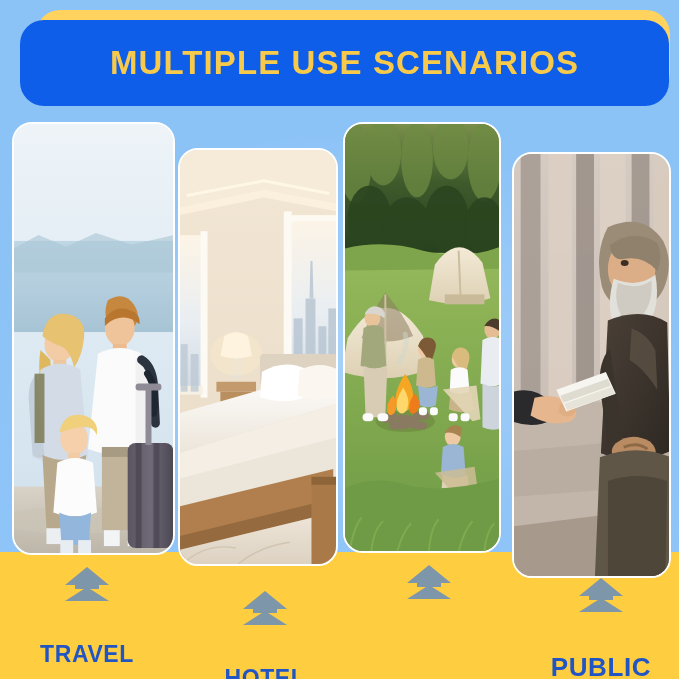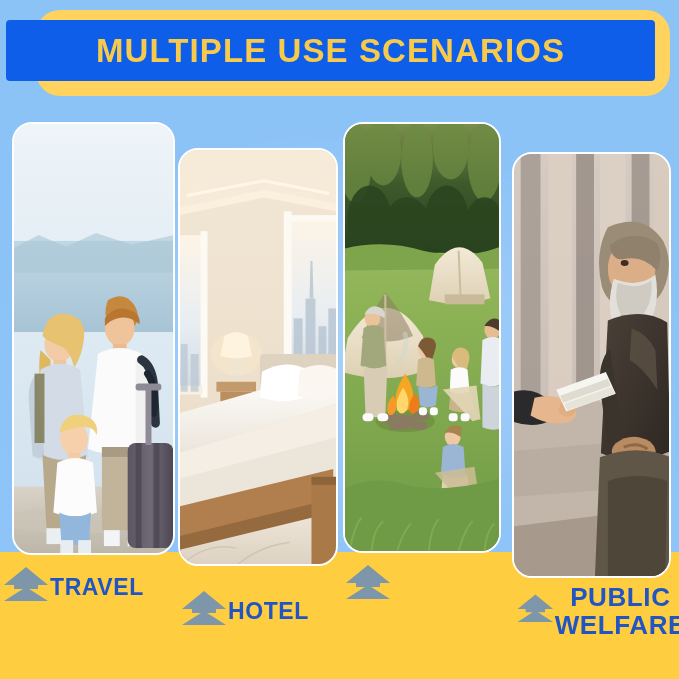--- a/index.html
+++ b/index.html
@@ -45,26 +45,26 @@
     position: absolute;
     left: 36px;
     top: 10px;
     width: 634px;
     height: 86px;
     background: #ffd35e;
     border-radius: 24px;
   }
   .banner {
     position: absolute;
-    left: 6px;
+    left: 20px;
     top: 20px;
     width: 649px;
-    height: 61px;
+    height: 86px;
     background: #0f5ee9;
-    border-radius: 4px;
+    border-radius: 24px;
     display: flex;
     align-items: center;
     justify-content: center;
   }
   .banner-title {
     color: #f8ca4c;
     font-size: 33px;
     font-weight: bold;
     letter-spacing: 1.1px;
     white-space: nowrap;
@@ -89,23 +89,24 @@
 
   .card-travel  { left: 12px;  top: 122px; width: 163px; height: 433px; }
   .card-hotel   { left: 178px; top: 148px; width: 160px; height: 418px; }
   .card-camping { left: 343px; top: 122px; width: 158px; height: 431px; }
   .card-welfare { left: 512px; top: 152px; width: 159px; height: 426px; }
 
   
   .tag {
     position: absolute;
     display: flex;
-    flex-direction: row;
+    flex-direction: column;
     align-items: center;
     width: 170px;
+    gap: 34px;
   }
   .tag-travel  { left: 2px;   top: 567px; }
   .tag-hotel   { left: 180px; top: 591px; }
   .tag-camping { left: 344px; top: 565px; }
   .tag-welfare { left: 516px; top: 578px; }
 
   .arrow {
     display: block;
   }
   .tag-label {

